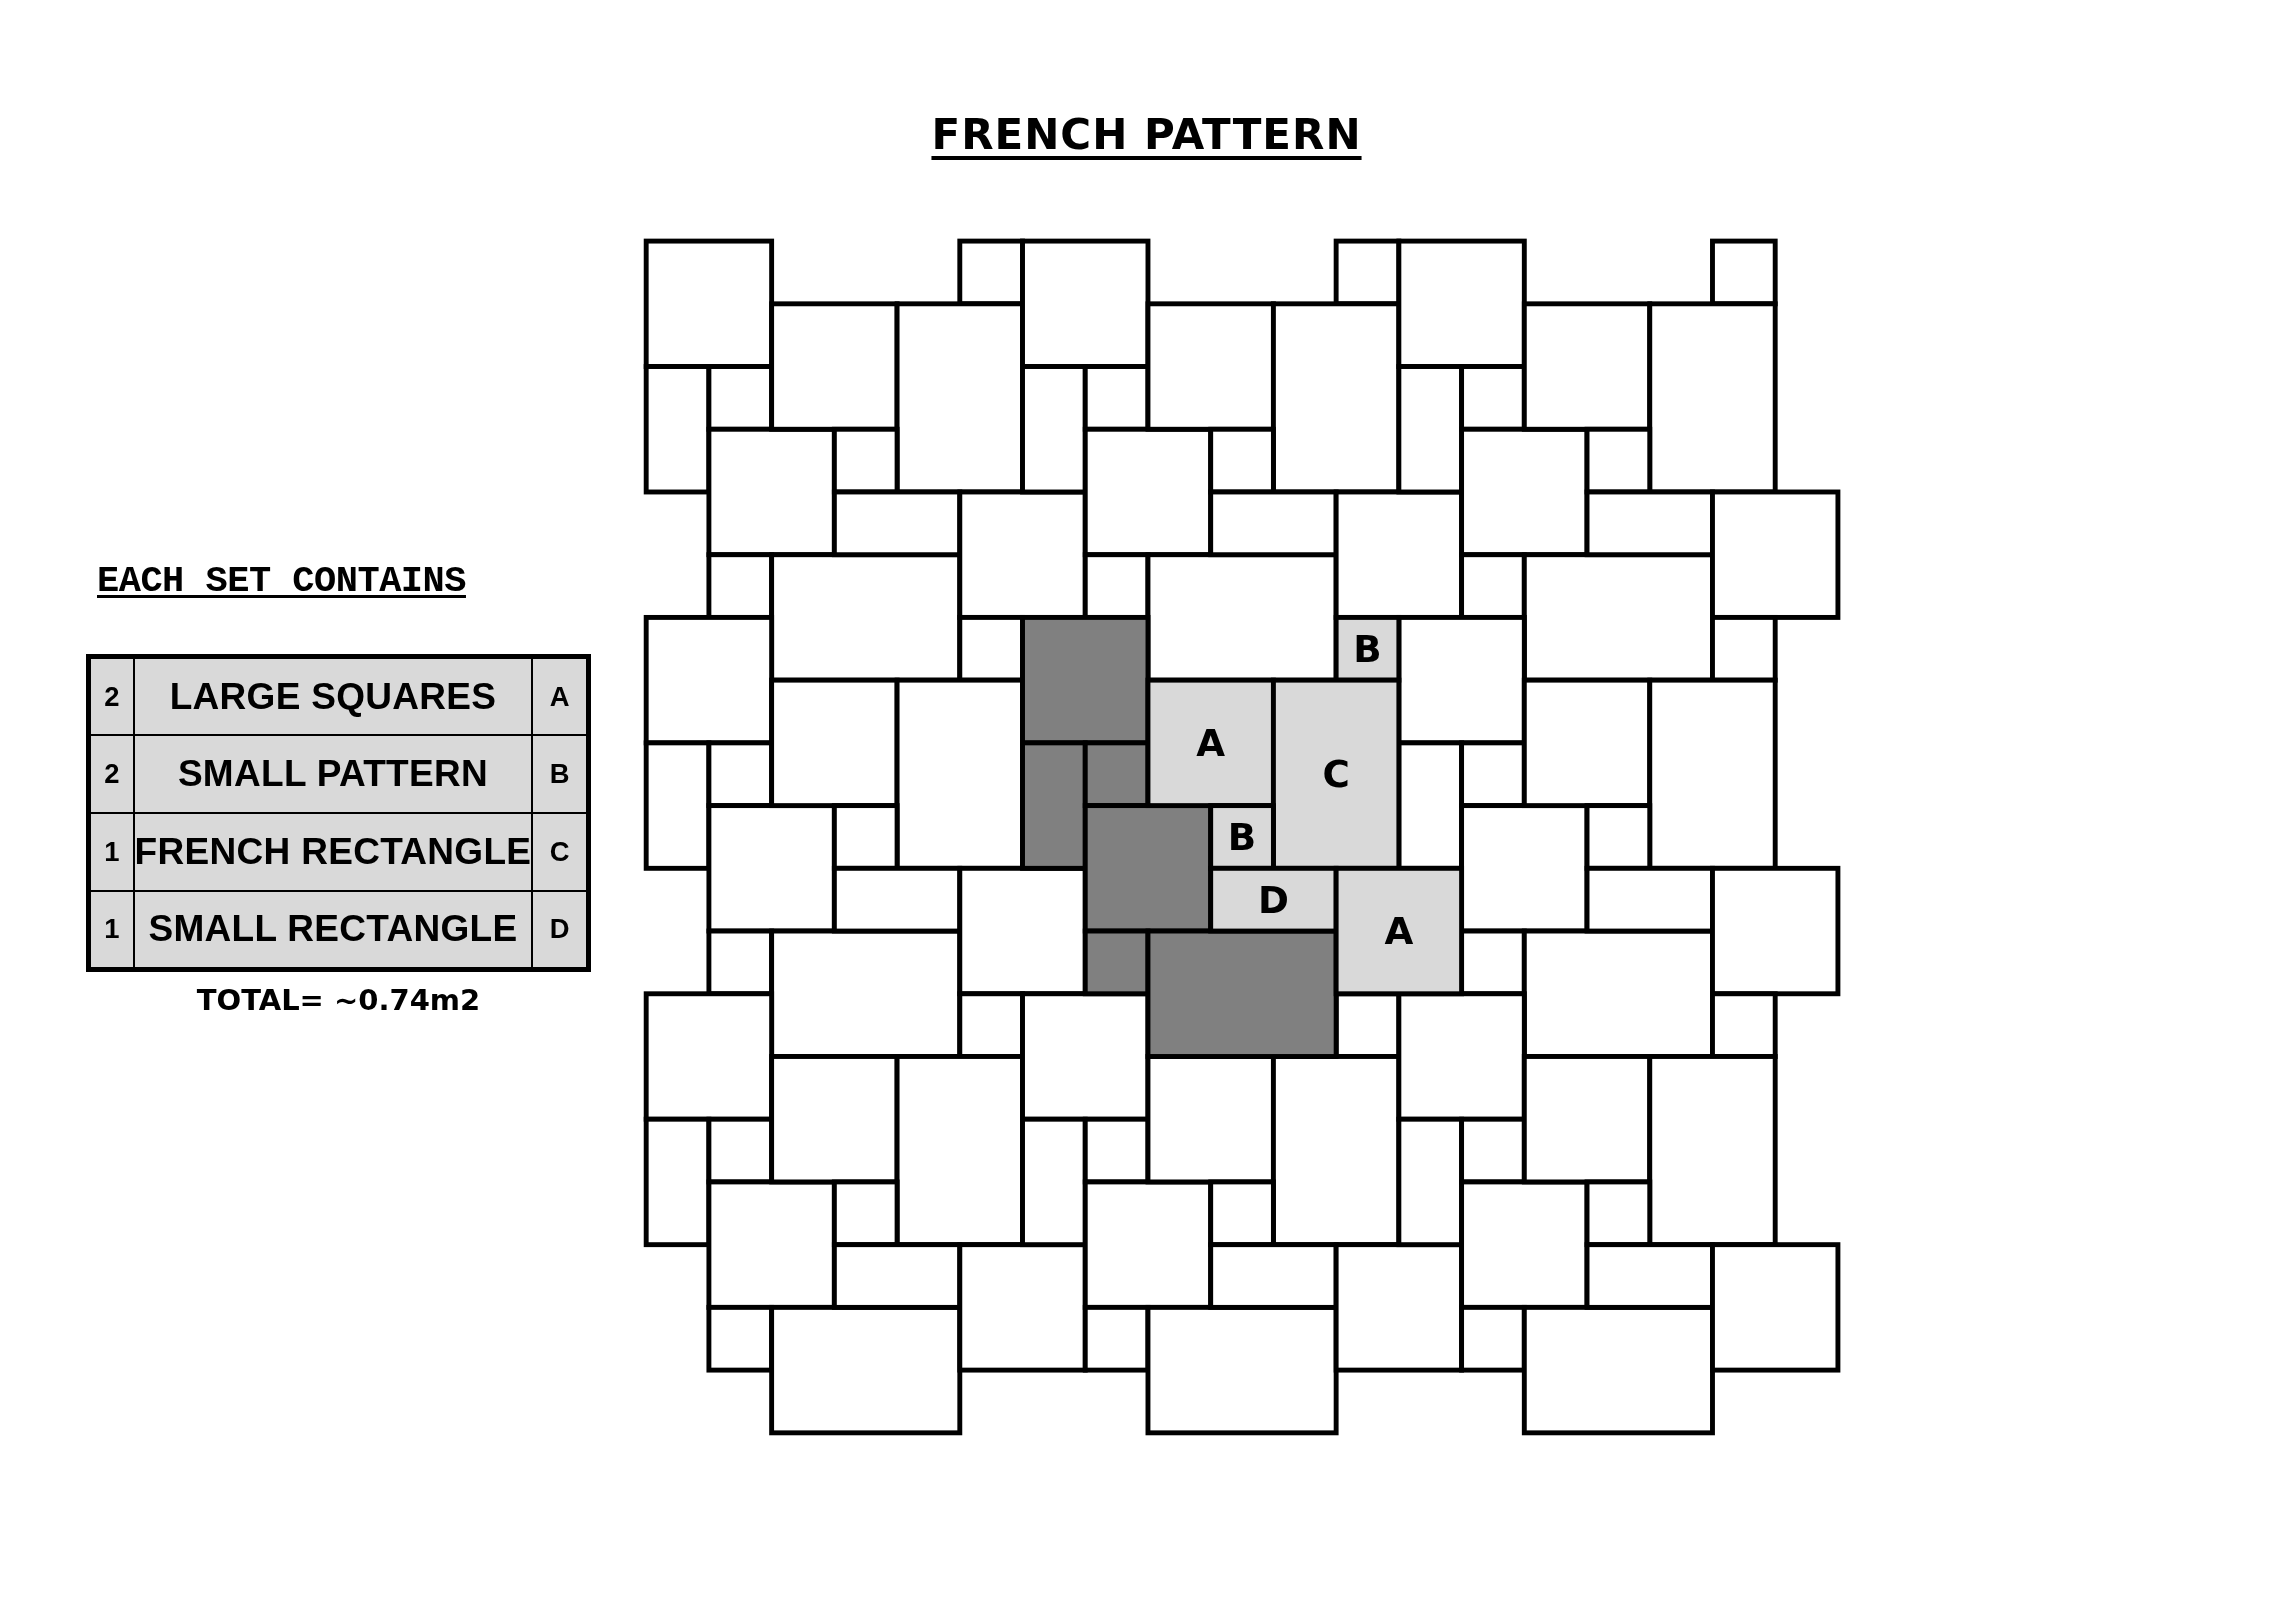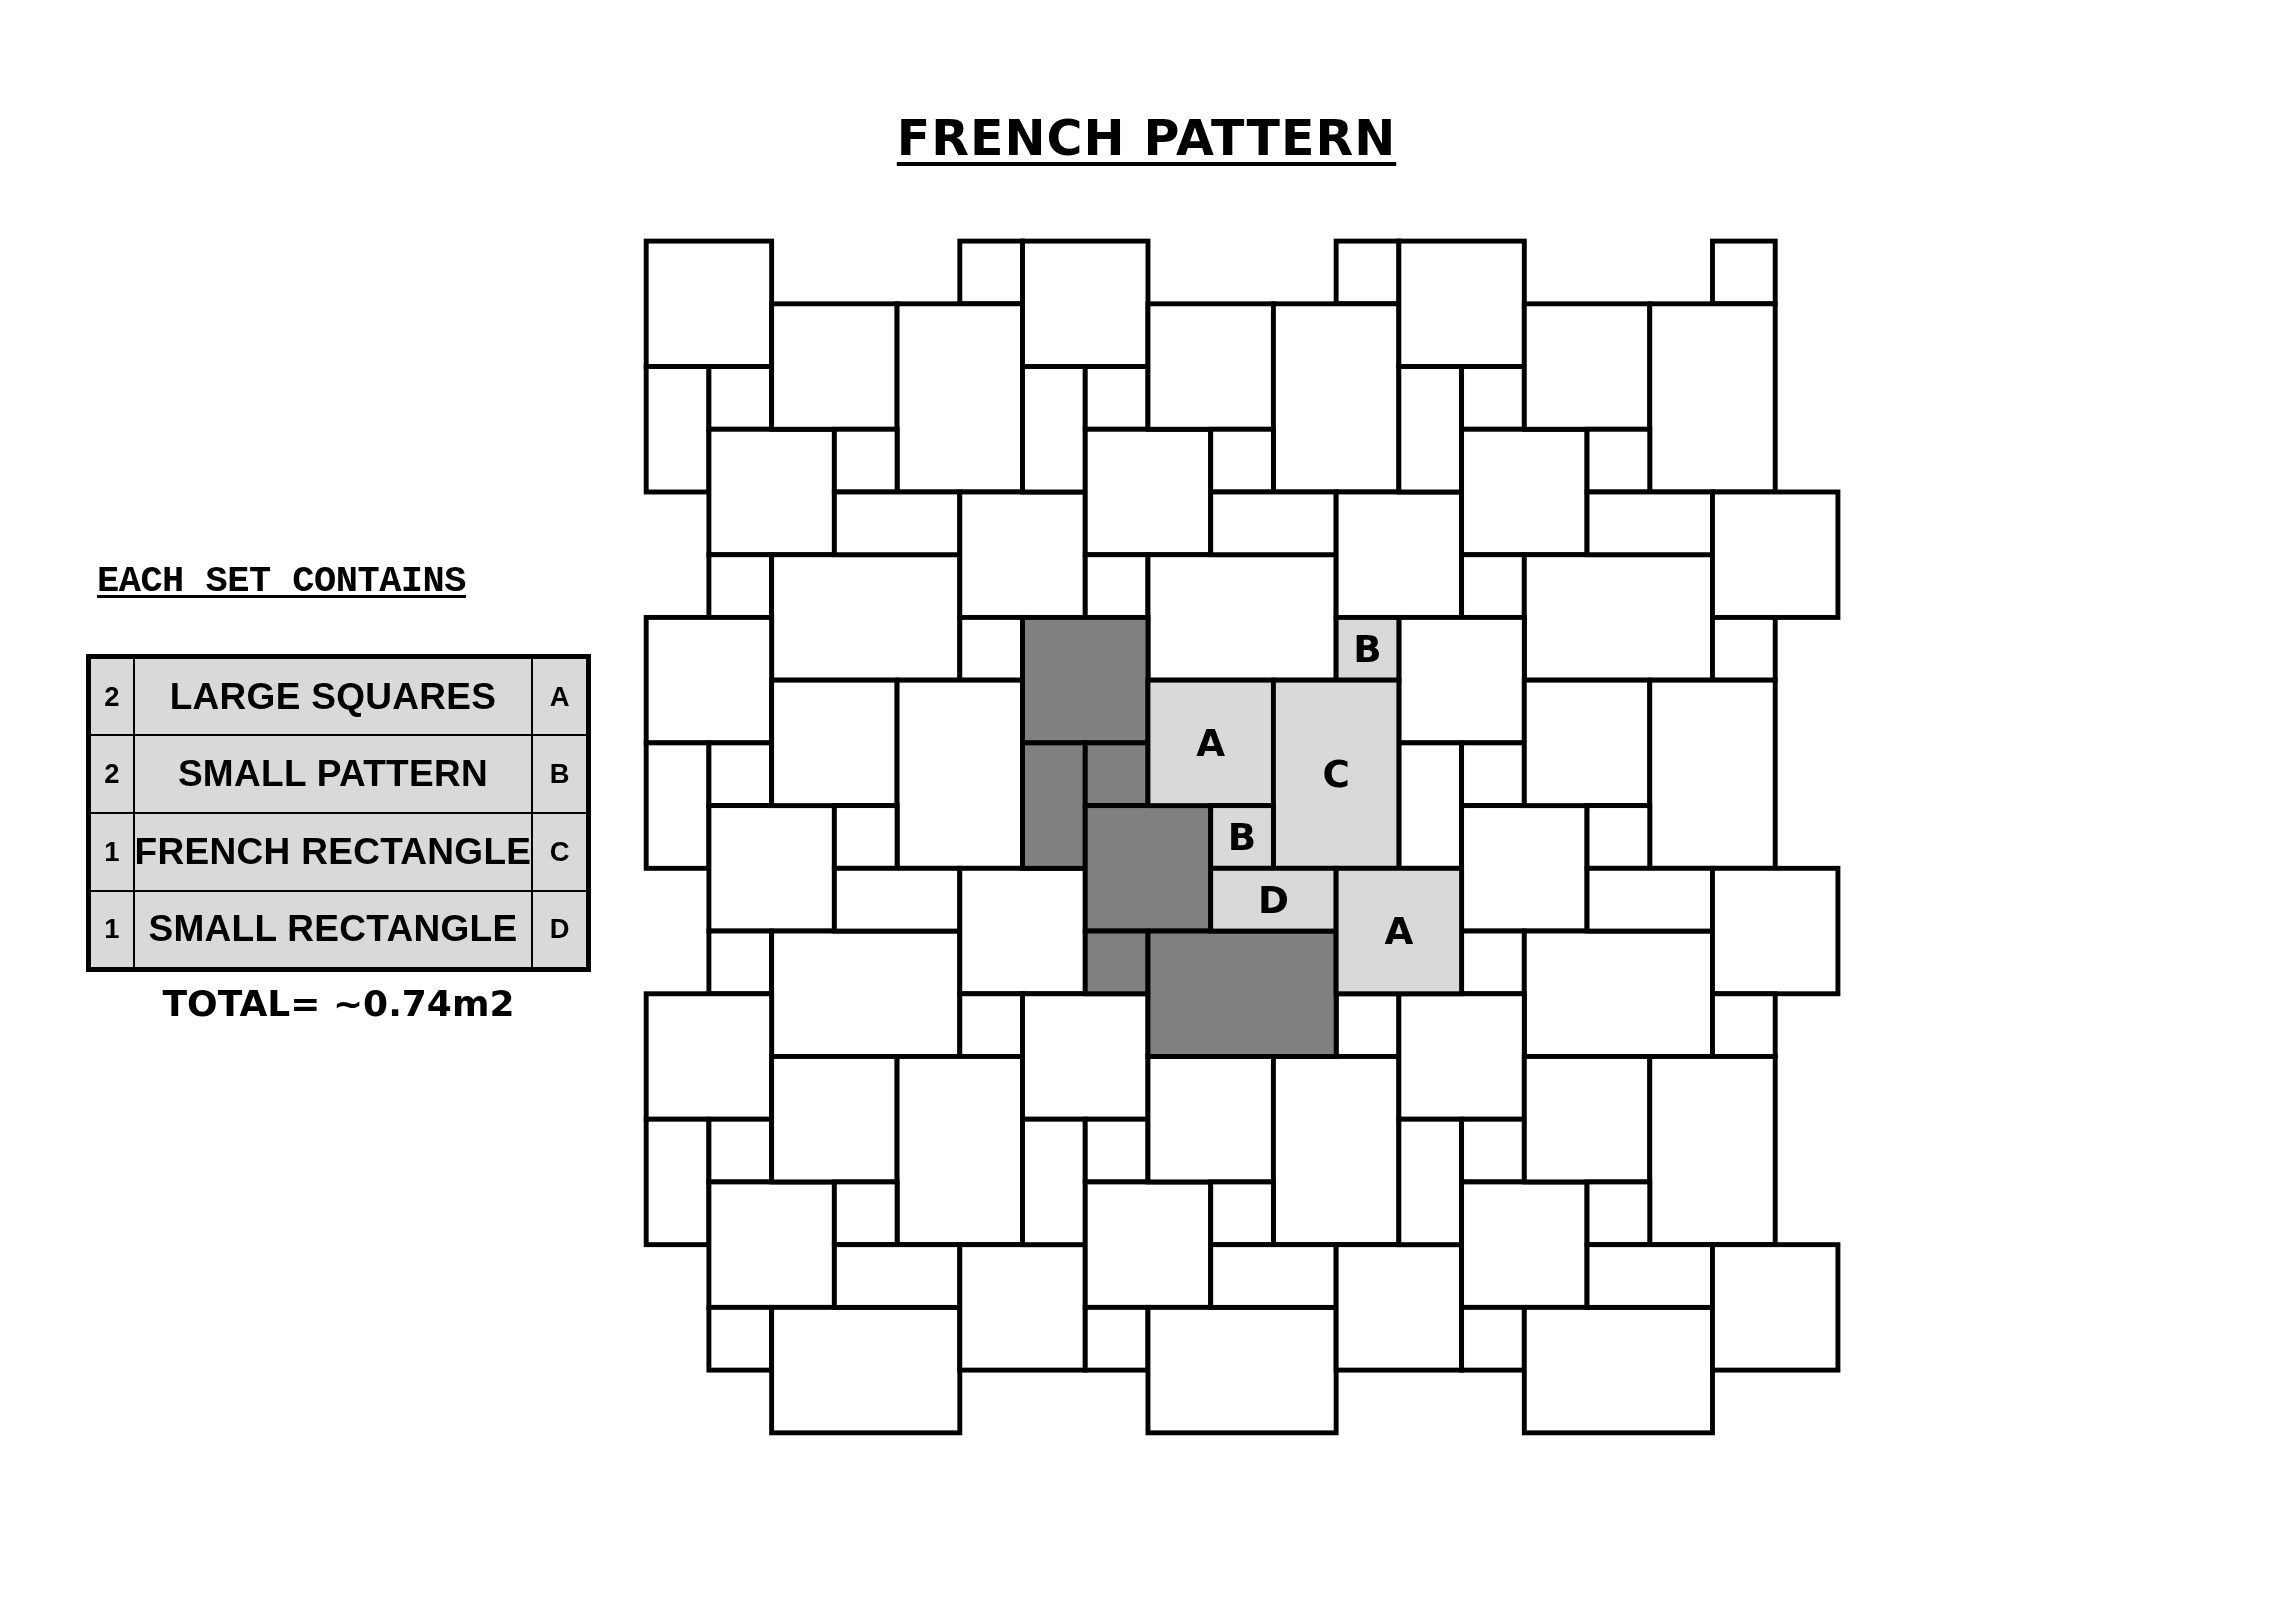--- a/index.html
+++ b/index.html
@@ -1,21 +1,21 @@
 <!DOCTYPE html>
 <html><head>
 <meta charset="utf-8">
 <style>
   html, body { margin: 0; padding: 0; background: #ffffff; }
   body { width: 2293px; height: 1621px; position: relative; overflow: hidden; font-family: "Liberation Sans", "DejaVu Sans", sans-serif; color: #000; }
   .title {
     position: absolute; left: 0; width: 2293px; top: 110px; text-align: center;
   }
   .title span {
-    font-family: "DejaVu Sans", sans-serif; font-weight: bold; font-size: 49px;
+    font-family: "DejaVu Sans", sans-serif; font-weight: bold; font-size: 42px;
     text-decoration: underline; text-decoration-thickness: 3.9px; text-underline-offset: 6.9px;
     letter-spacing: 1px;
   }
   .legend-title {
     position: absolute; left: 97px; top: 560px; width: 451px;
     font-family: Liberation Mono, monospace; font-weight: bold; font-size: 37px; letter-spacing: -0.5px;
     text-decoration: underline; text-decoration-thickness: 2.9px; text-underline-offset: 3.9px;
     white-space: nowrap;
   }
   .legend-table {
@@ -29,21 +29,21 @@
     font-family: "Liberation Sans", sans-serif; font-weight: bold; font-size: 27.4px;
     padding: 0; white-space: nowrap;
   }
   .legend-table tr:first-child td { border-top: none; }
   .legend-table tr:last-child td { border-bottom: none; }
   .legend-table td:first-child { border-left: none; width: 74px; }
   .legend-table td:last-child { border-right: none; width: 93px; }
   .legend-table td.desc { font-size: 37px; letter-spacing: 0.3px; }
   .total {
     position: absolute; left: 86px; width: 505px; top: 983px; text-align: center;
-    font-family: "DejaVu Sans", sans-serif; font-weight: bold; font-size: 36px;
+    font-family: "DejaVu Sans", sans-serif; font-weight: bold; font-size: 29px;
   }
   #pattern { position: absolute; left: 0; top: 0; }
   .tile-label {
     font-family: "DejaVu Sans", sans-serif; font-weight: bold; font-size: 38px;
   }
 </style>
 </head>
 <body>
 
 <div class="title">

